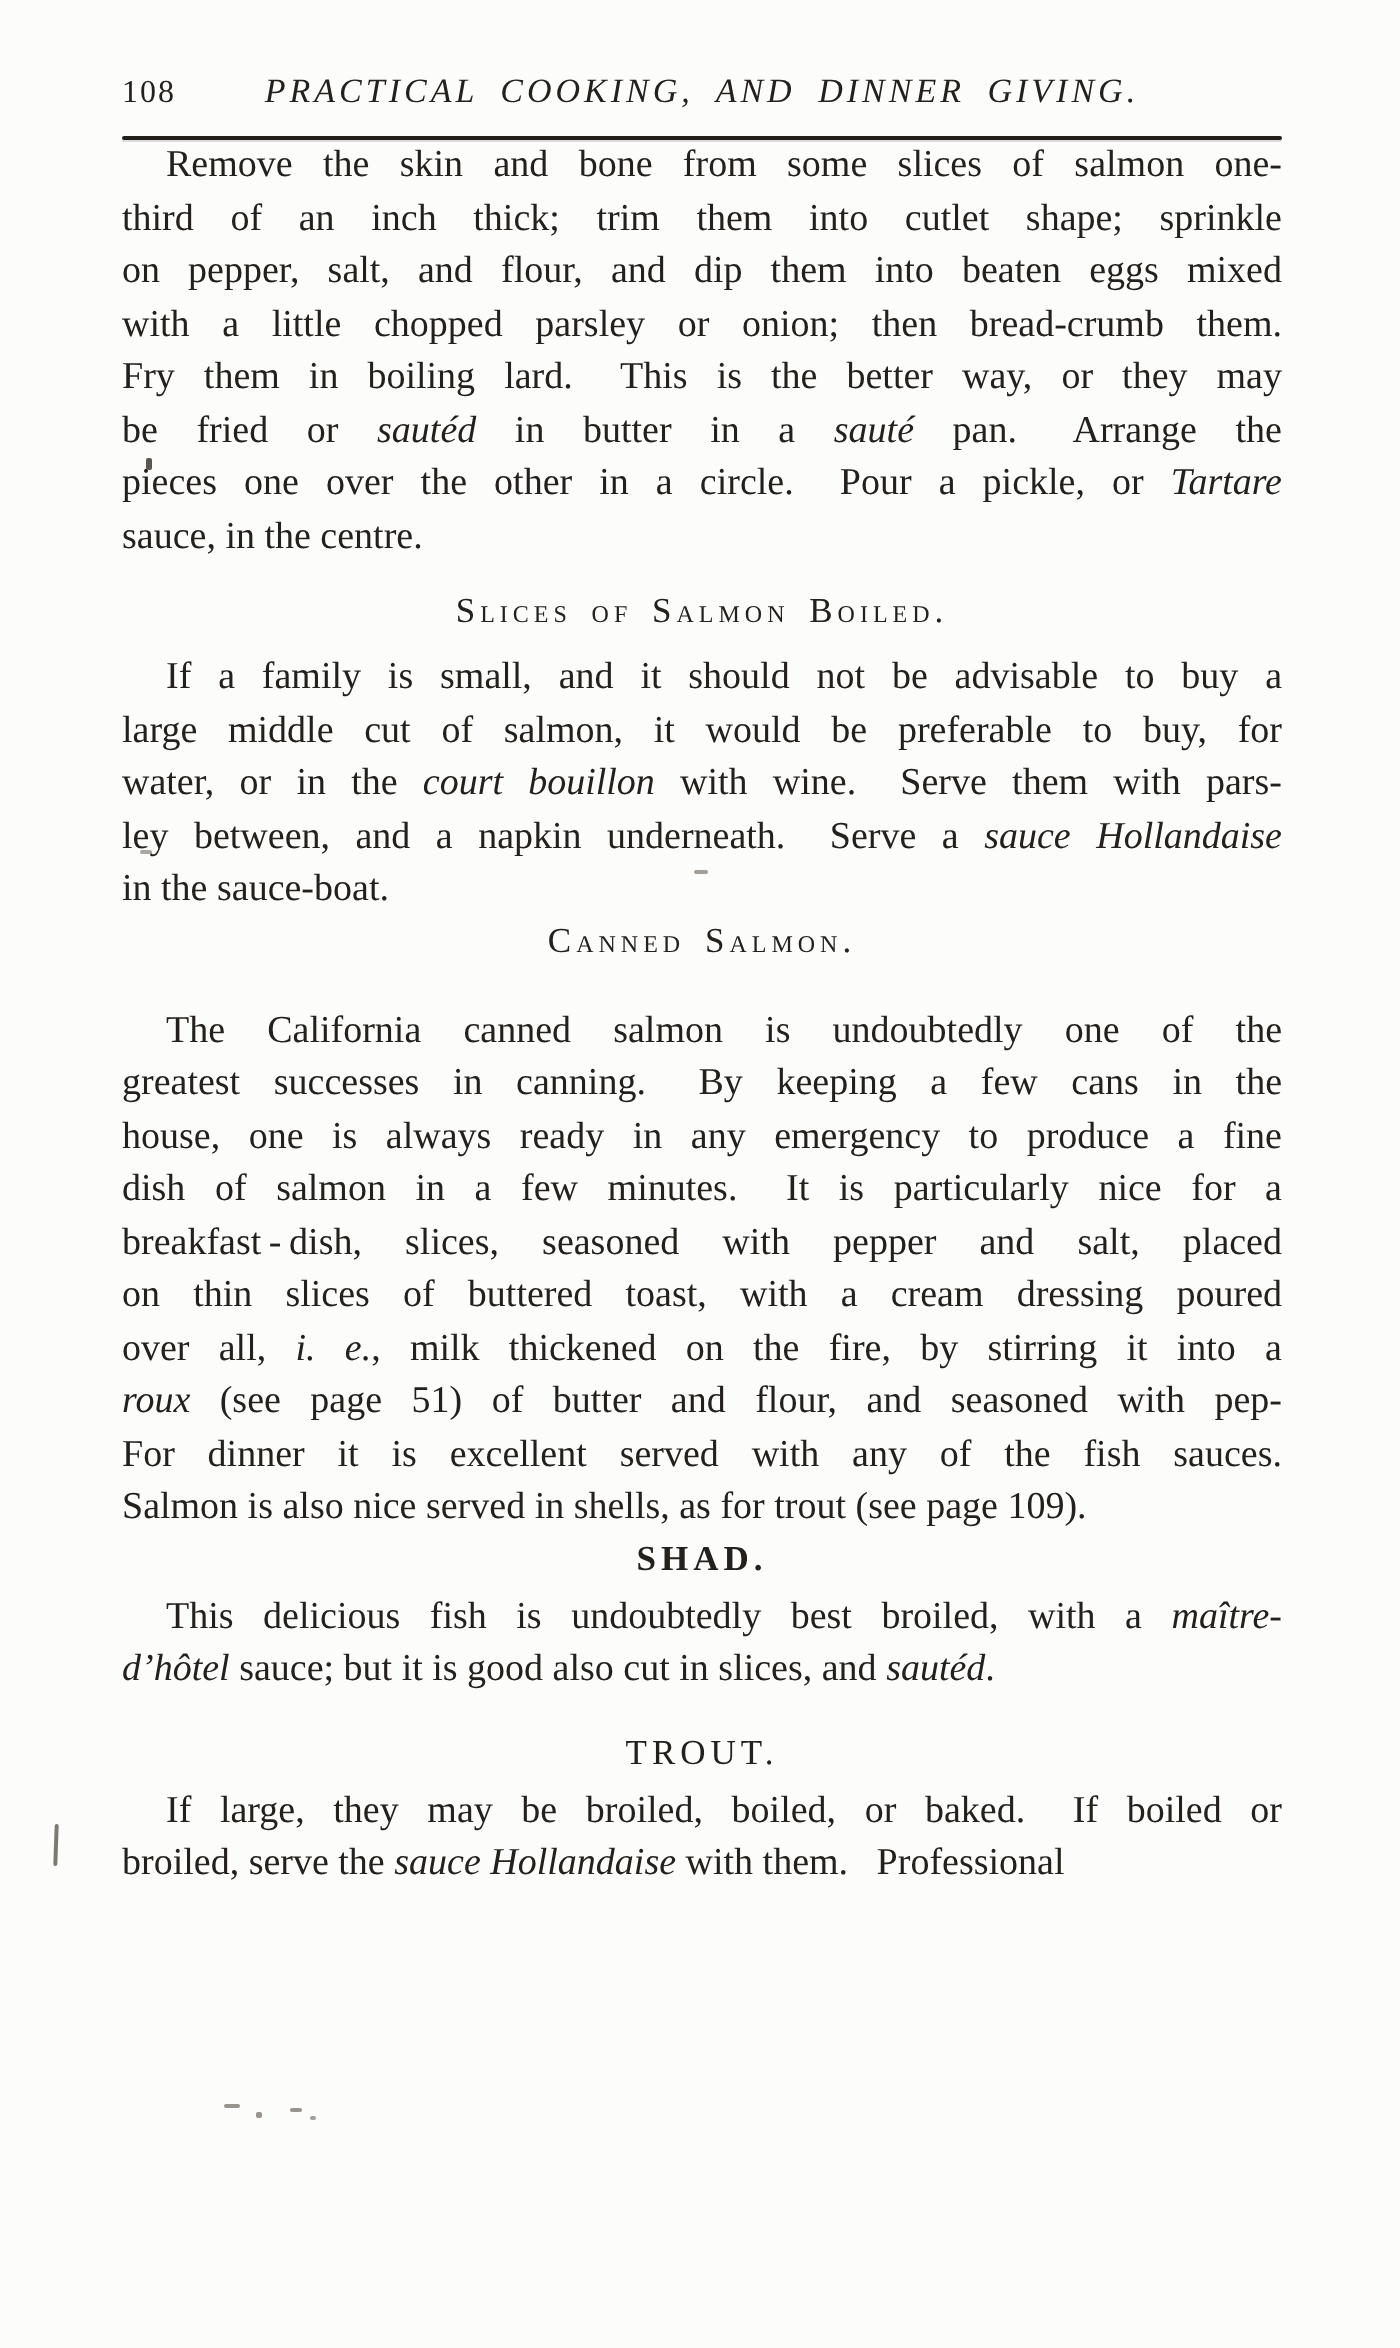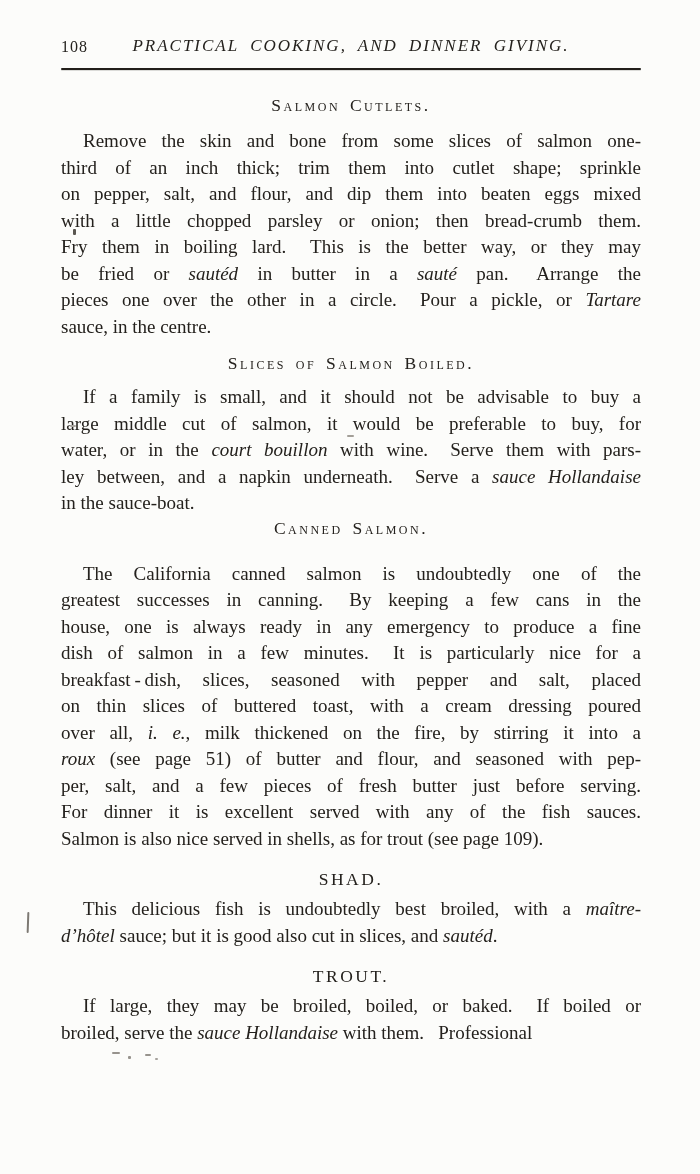--- a/index.html
+++ b/index.html
@@ -33,21 +33,21 @@
 
   .sec-heading {
     font-variant:small-caps; font-weight:normal;
     text-align:center; font-size:17.5px; line-height:22px;
     letter-spacing:2.5px; word-spacing:3px;
     margin:0;
   }
   .sec-1 .sec-heading { margin:24px 0 12px; }
   .sec-2 .sec-heading { margin:12px 0 10px; }
   .sec-3 .sec-heading { margin:0 0 22px; }
-  .sec-4 .sec-heading { margin:16px 0 6px; }
+  .sec-4 .sec-heading { margin:0 0 6px;font-weight:bold; }
   .sec-5 .sec-heading { margin:16px 0 6px; }
 
   .para { font-size:19px; line-height:26.5px; }
   .tline { text-align:justify; text-align-last:justify; }
   .tline.first { text-indent:22px; }
   .tline.last { text-align-last:left; }
   .tline i { font-style:italic; }
 
   .artifact { position:absolute; background:#8d8983; border-radius:1px; }
   .a-comma   { left:73px;  top:193px;  width:3px; height:6px;  background:#5a5650; }
@@ -67,21 +67,20 @@
   <div class="column">
 
     <div class="header">
       <span class="page-number">108</span>
       <div class="running-title">PRACTICAL COOKING, AND DINNER GIVING.</div>
     </div>
 
     <div class="rule"></div>
 
     <div class="section sec-1">
-      <h2 class="sec-heading">Salmon Cutlets.</h2>
       <div class="para">
           <div class="tline first"><span>Remove the skin and bone from some slices of salmon one-</span></div>
           <div class="tline"><span>third of an inch thick; trim them into cutlet shape; sprinkle</span></div>
           <div class="tline"><span>on pepper, salt, and flour, and dip them into beaten eggs mixed</span></div>
           <div class="tline"><span>with a little chopped parsley or onion; then bread-crumb them.</span></div>
           <div class="tline"><span>Fry them in boiling lard.  This is the better way, or they may</span></div>
           <div class="tline"><span>be fried or </span><i>sautéd</i><span> in butter in a </span><i>sauté</i><span> pan.  Arrange the</span></div>
           <div class="tline"><span>pieces one over the other in a circle.  Pour a pickle, or </span><i>Tartare</i></div>
           <div class="tline last"><span>sauce, in the centre.</span></div>
         </div>
@@ -102,21 +101,20 @@
       <h2 class="sec-heading">Canned Salmon.</h2>
       <div class="para">
           <div class="tline first"><span>The California canned salmon is undoubtedly one of the</span></div>
           <div class="tline"><span>greatest successes in canning.  By keeping a few cans in the</span></div>
           <div class="tline"><span>house, one is always ready in any emergency to produce a fine</span></div>
           <div class="tline"><span>dish of salmon in a few minutes.  It is particularly nice for a</span></div>
           <div class="tline"><span>breakfast - dish, slices, seasoned with pepper and salt, placed</span></div>
           <div class="tline"><span>on thin slices of buttered toast, with a cream dressing poured</span></div>
           <div class="tline"><span>over all, </span><i>i. e.</i><span>, milk thickened on the fire, by stirring it into a</span></div>
           <div class="tline"><i>roux</i><span> (see page 51) of butter and flour, and seasoned with pep-</span></div>
-          <div class="tline"><span>per, salt, and a few pieces of fresh butter just before serving.</span></div>
           <div class="tline"><span>For dinner it is excellent served with any of the fish sauces.</span></div>
           <div class="tline last"><span>Salmon is also nice served in shells, as for trout (see page 109).</span></div>
         </div>
     </div>
 
     <div class="section sec-4">
       <h2 class="sec-heading">SHAD.</h2>
       <div class="para">
           <div class="tline first"><span>This delicious fish is undoubtedly best broiled, with a </span><i>maître-</i></div>
           <div class="tline last"><i>d’hôtel</i><span> sauce; but it is good also cut in slices, and </span><i>sautéd</i><span>.</span></div>

